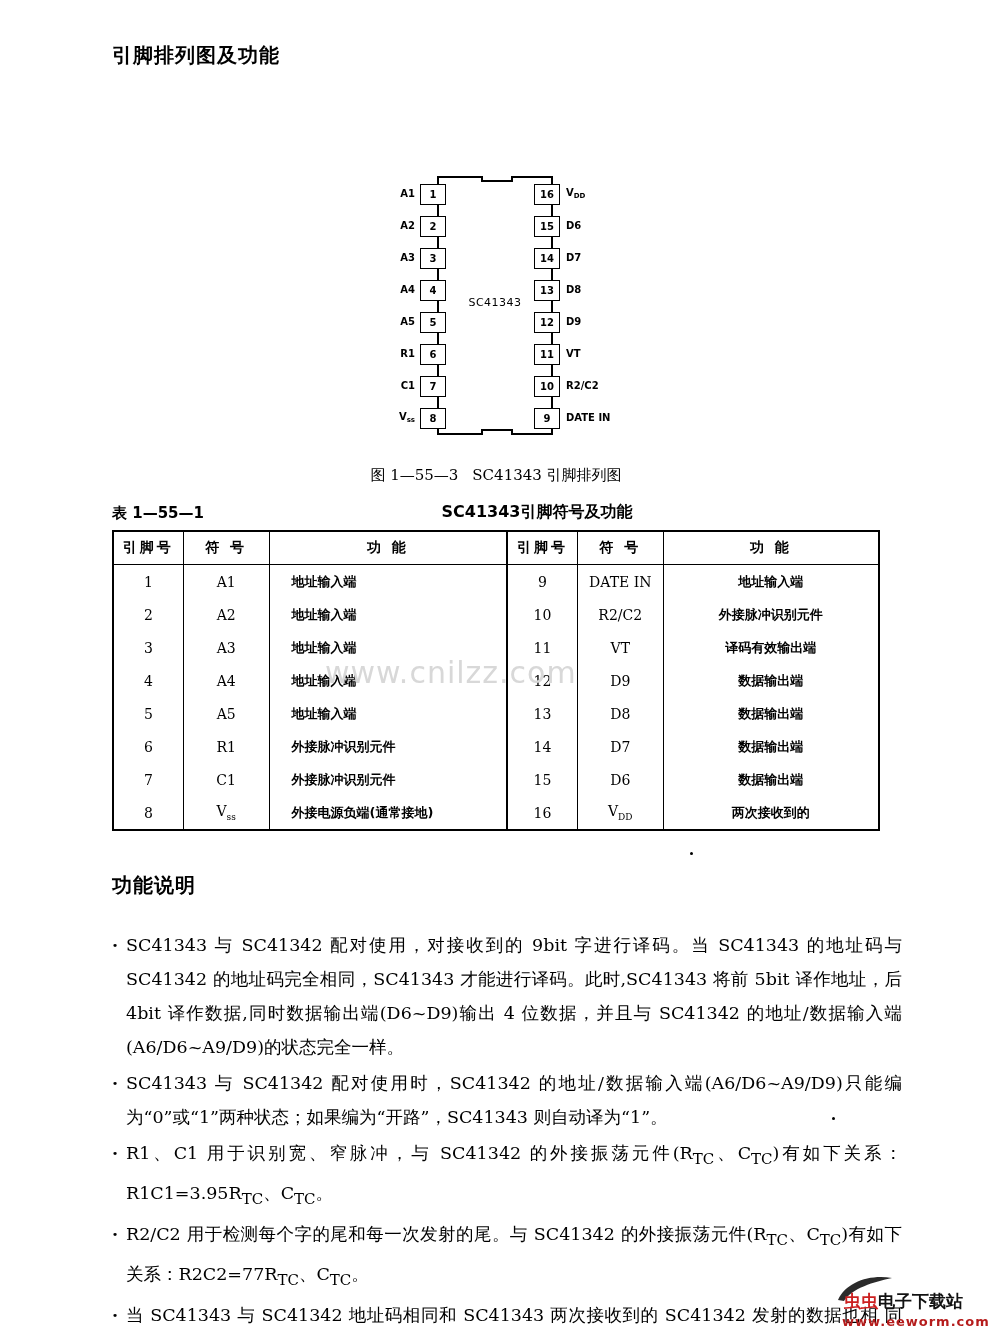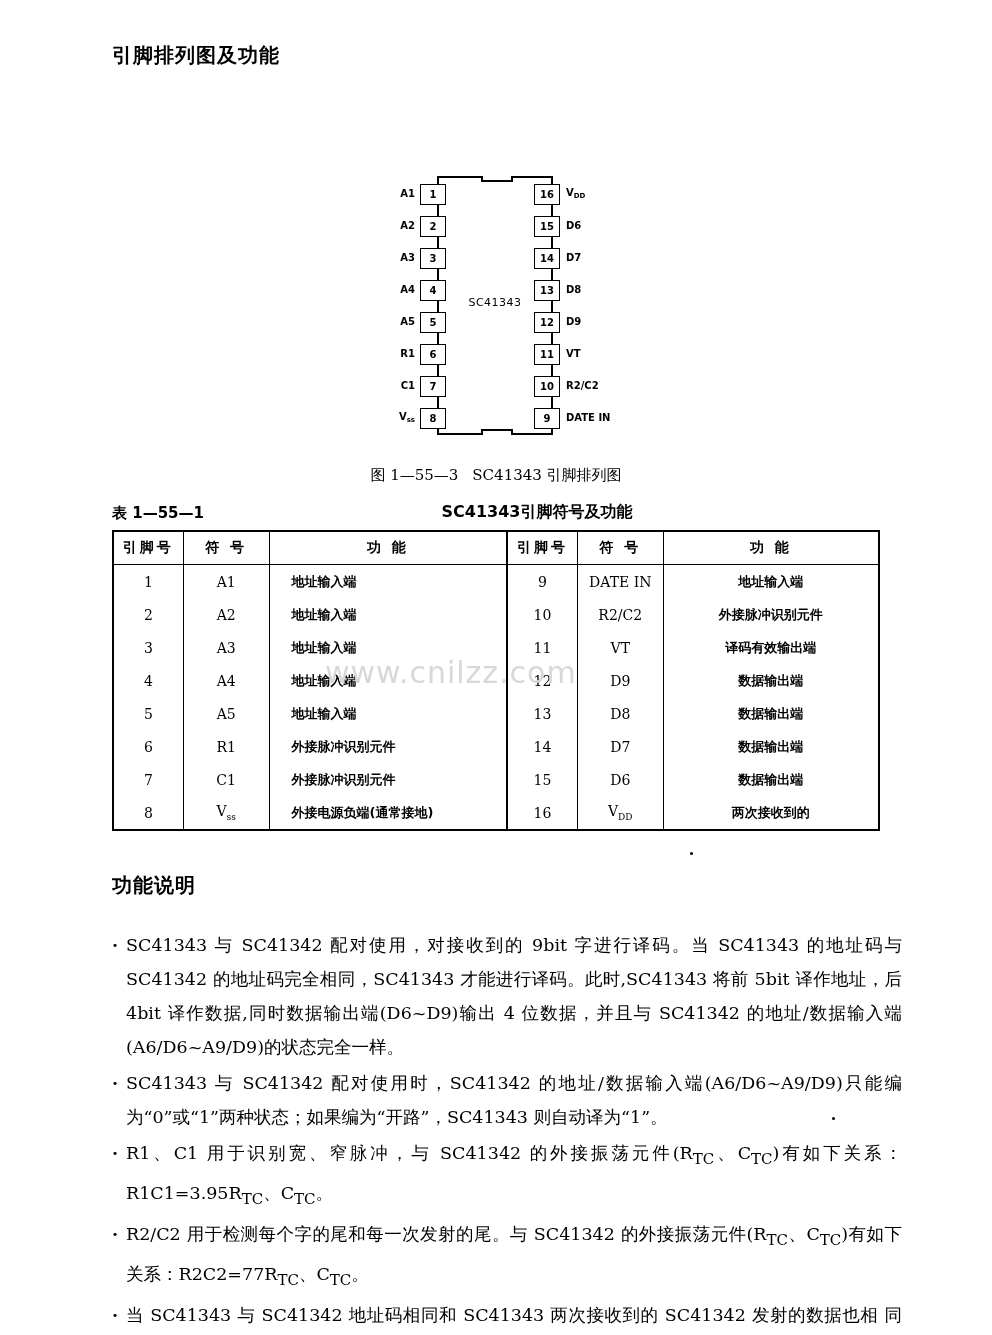--- a/index.html
+++ b/index.html
@@ -431,14 +431,21 @@
     <div class="bullet">SC41343 与 SC41342 配对使用，对接收到的 9bit 字进行译码。当 SC41343 的地址码与 SC41342 的地址码完全相同，SC41343 才能进行译码。此时,SC41343 将前 5bit 译作地址，后 4bit 译作数据,同时数据输出端(D6~D9)输出 4 位数据，并且与 SC41342 的地址/数据输入端(A6/D6~A9/D9)的状态完全一样。</div>
     <div class="bullet">SC41343 与 SC41342 配对使用时，SC41342 的地址/数据输入端(A6/D6~A9/D9)只能编为“0”或“1”两种状态；如果编为“开路”，SC41343 则自动译为“1”。</div>
     <div class="bullet">R1、C1 用于识别宽、窄脉冲，与 SC41342 的外接振荡元件(R<sub>TC</sub>、C<sub>TC</sub>)有如下关系：R1C1=3.95R<sub>TC</sub>、C<sub>TC</sub>。</div>
     <div class="bullet">R2/C2 用于检测每个字的尾和每一次发射的尾。与 SC41342 的外接振荡元件(R<sub>TC</sub>、C<sub>TC</sub>)有如下关系：R2C2=77R<sub>TC</sub>、C<sub>TC</sub>。</div>
     <div class="bullet">当 SC41343 与 SC41342 地址码相同和 SC41343 两次接收到的 SC41342 发射的数据也相 同时，译码有效输出端(VT)为高电平,直到接收到的地址码不同或 4 个数据也相同时。</div>
   </div>
 
   <div class="stray-dot" style="left:690px; top:852px;"></div>
   <div class="stray-dot" style="left:832px; top:1117px;"></div>
 
+  <div class="wm-eeworm">
+    <svg class="wm-swoosh" viewBox="0 0 60 26">
+      <path d="M2 24 C 10 6, 34 -2, 56 2 C 38 6, 16 12, 8 25 Z" fill="#2b2b2b"></path>
+    </svg>
+    <div class="wm-cn"><span class="red">虫虫</span><span class="blk">电子下载站</span></div>
+    <div class="wm-url">www.eeworm.com</div>
+  </div>
 
 </div>
 
 </body></html>

